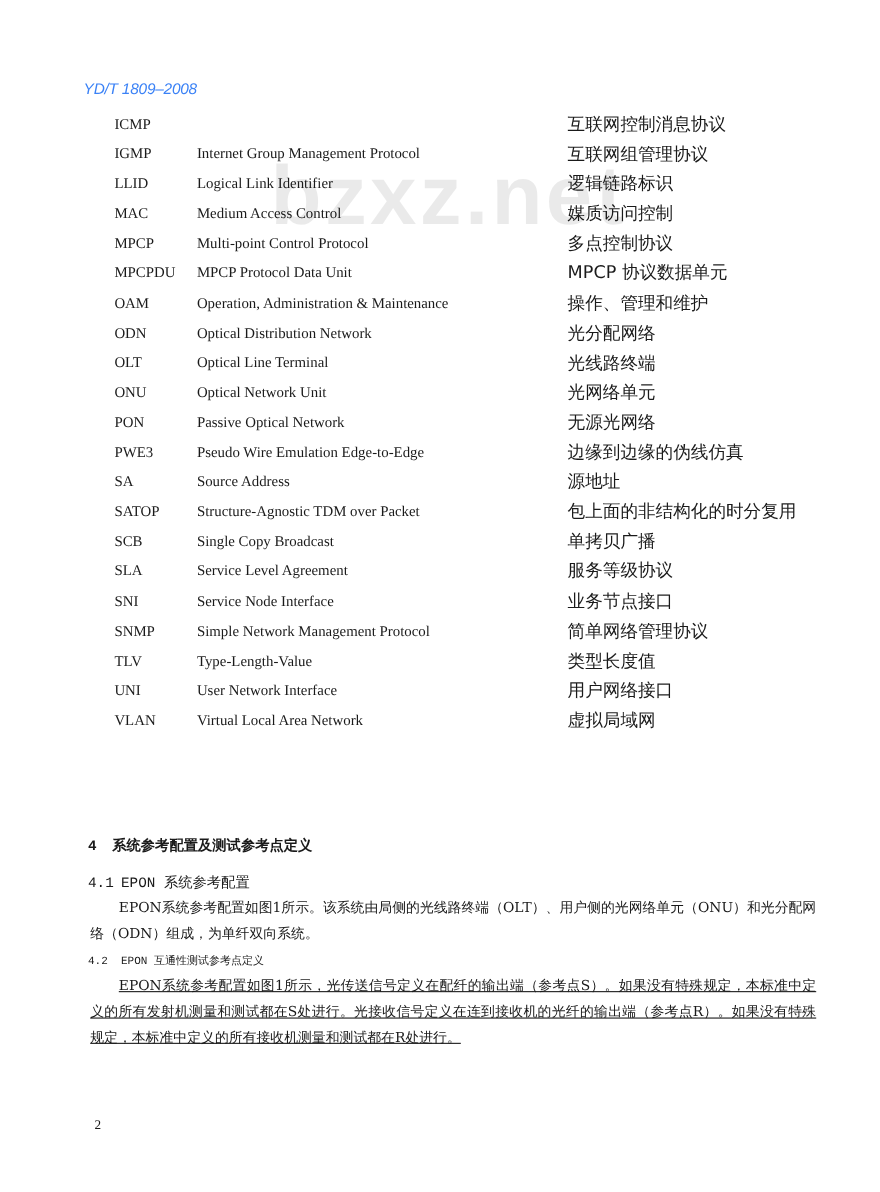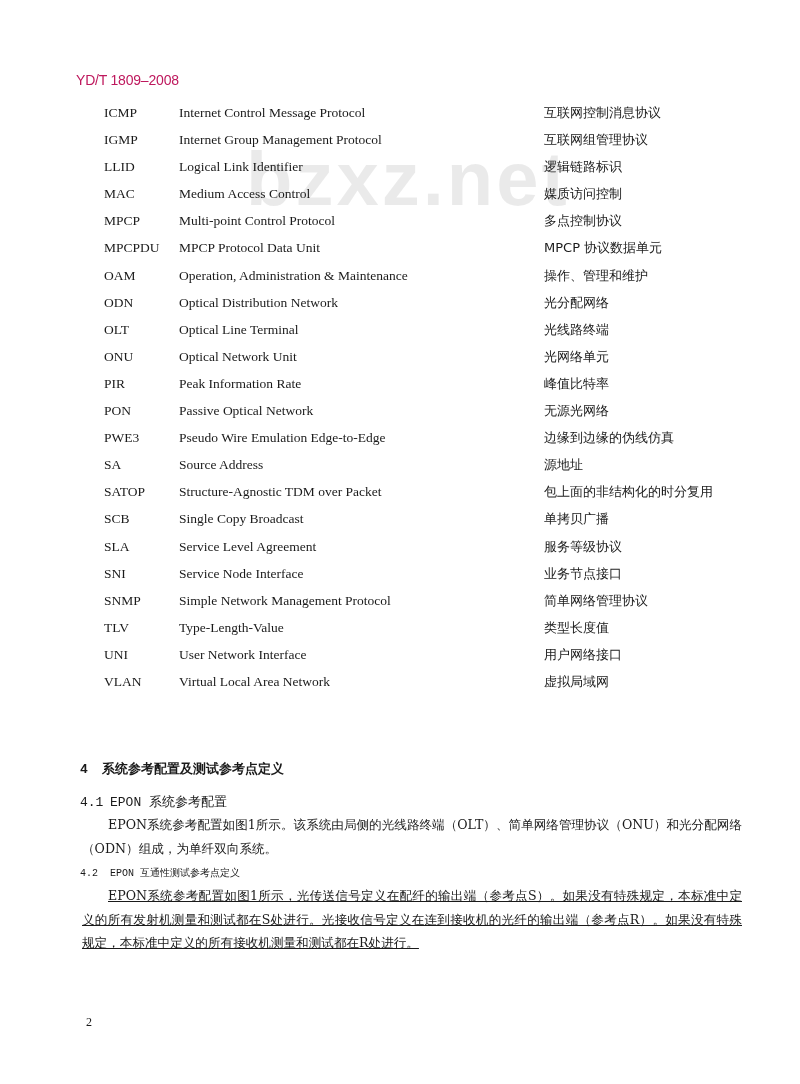--- a/index.html
+++ b/index.html
@@ -15,21 +15,22 @@
       font-family: "Liberation Serif", "DejaVu Serif", serif;
       color: #1a1a1a;
     }
     .page-header {
       position: absolute;
       left: 76px;
       top: 72px;
       font-family: "Liberation Sans", "DejaVu Sans", sans-serif;
       font-size: 14px;
       letter-spacing: -0.2px;
-      color: #be185d;
+      color: #3b82f6;
+      font-style: italic;
     }
     .watermark {
       position: absolute;
       left: 246px;
       top: 135px;
       font-family: "Liberation Sans", "DejaVu Sans", sans-serif;
       font-weight: bold;
       font-size: 76px;
       color: #000000;
       opacity: 0.08;
@@ -52,23 +53,23 @@
     .abbr-row .abbr {
       position: absolute;
       left: 104px;
     }
     .abbr-row .full {
       position: absolute;
       left: 179px;
     }
     .abbr-row .zh {
       position: absolute;
-      left: 544px;
+      left: 516px;
       font-family: "DejaVu Sans", sans-serif;
-      font-size: 13px;
+      font-size: 16px;
     }
     .section {
       position: absolute;
       font-family: Liberation Mono, monospace;
     }
     .sec4 {
       left: 80px;
       top: 760px;
       font-size: 13px;
       font-weight: bold;
@@ -108,21 +109,20 @@
 </head>
 <body>
 
 <div class="page-header">YD/T 1809–2008</div>
 
 <div class="watermark">bzxz.net</div>
 
 <div class="abbr-list">
   <div class="abbr-row">
       <span class="abbr">ICMP</span>
-      <span class="full">Internet Control Message Protocol</span>
       <span class="zh">互联网控制消息协议</span>
     </div>
   <div class="abbr-row">
       <span class="abbr">IGMP</span>
       <span class="full">Internet Group Management Protocol</span>
       <span class="zh">互联网组管理协议</span>
     </div>
   <div class="abbr-row">
       <span class="abbr">LLID</span>
       <span class="full">Logical Link Identifier</span>
@@ -157,25 +157,20 @@
       <span class="abbr">OLT</span>
       <span class="full">Optical Line Terminal</span>
       <span class="zh">光线路终端</span>
     </div>
   <div class="abbr-row">
       <span class="abbr">ONU</span>
       <span class="full">Optical Network Unit</span>
       <span class="zh">光网络单元</span>
     </div>
   <div class="abbr-row">
-      <span class="abbr">PIR</span>
-      <span class="full">Peak Information Rate</span>
-      <span class="zh">峰值比特率</span>
-    </div>
-  <div class="abbr-row">
       <span class="abbr">PON</span>
       <span class="full">Passive Optical Network</span>
       <span class="zh">无源光网络</span>
     </div>
   <div class="abbr-row">
       <span class="abbr">PWE3</span>
       <span class="full">Pseudo Wire Emulation Edge-to-Edge</span>
       <span class="zh">边缘到边缘的伪线仿真</span>
     </div>
   <div class="abbr-row">
@@ -225,20 +220,20 @@
     </div>
 </div>
 
 <div class="section sec4">
   <span class="num">4</span><span>系统参考配置及测试参考点定义</span>
 </div>
 
 <div class="section sec41">
   <span class="num">4.1</span><span>EPON 系统参考配置</span>
 </div>
-<div class="para para1">EPON系统参考配置如图1所示。该系统由局侧的光线路终端（OLT）、简单网络管理协议（ONU）和光分配网络（ODN）组成，为单纤双向系统。</div>
+<div class="para para1">EPON系统参考配置如图1所示。该系统由局侧的光线路终端（OLT）、用户侧的光网络单元（ONU）和光分配网络（ODN）组成，为单纤双向系统。</div>
 
 <div class="section sec42">
   <span class="num">4.2</span><span>EPON 互通性测试参考点定义</span>
 </div>
 <div class="para para2">EPON系统参考配置如图1所示，光传送信号定义在配纤的输出端（参考点S）。如果没有特殊规定，本标准中定义的所有发射机测量和测试都在S处进行。光接收信号定义在连到接收机的光纤的输出端（参考点R）。如果没有特殊规定，本标准中定义的所有接收机测量和测试都在R处进行。</div>
 
 <div class="page-number">2</div>
 
 </body></html>

